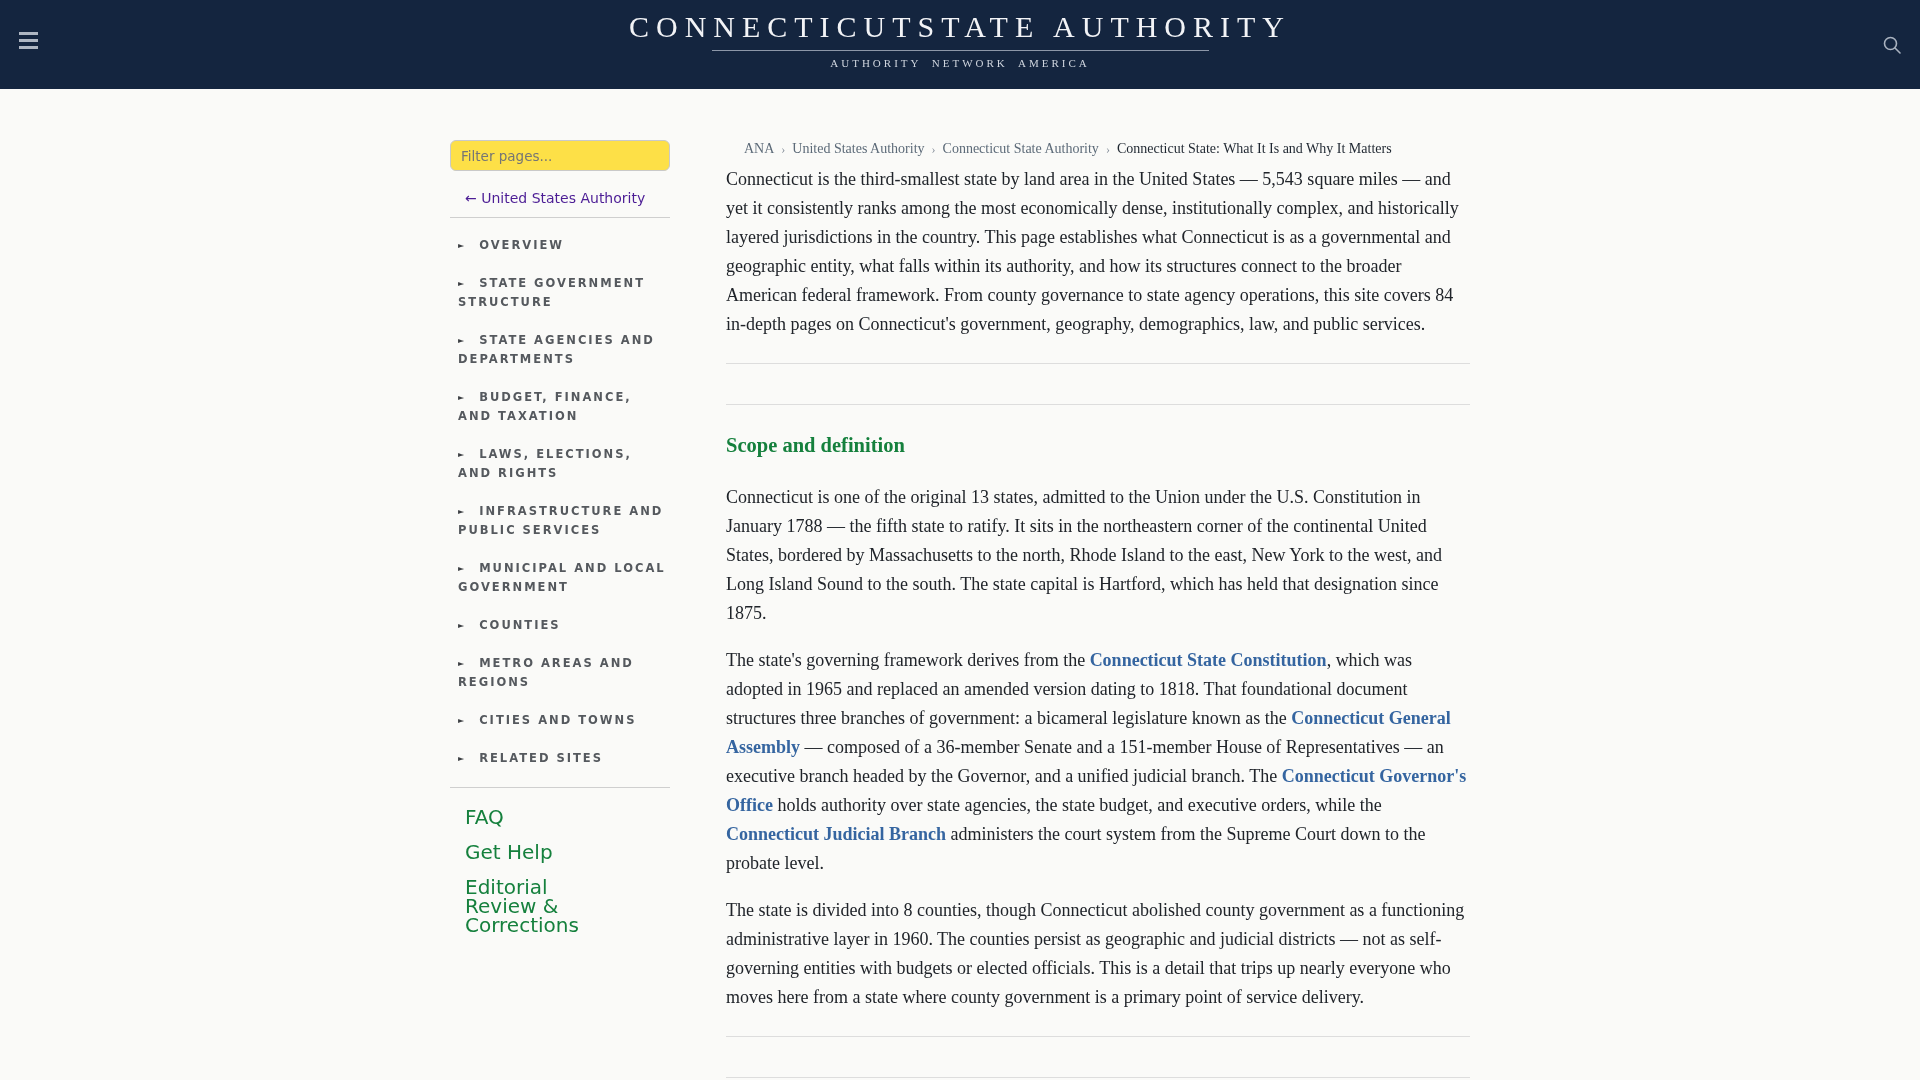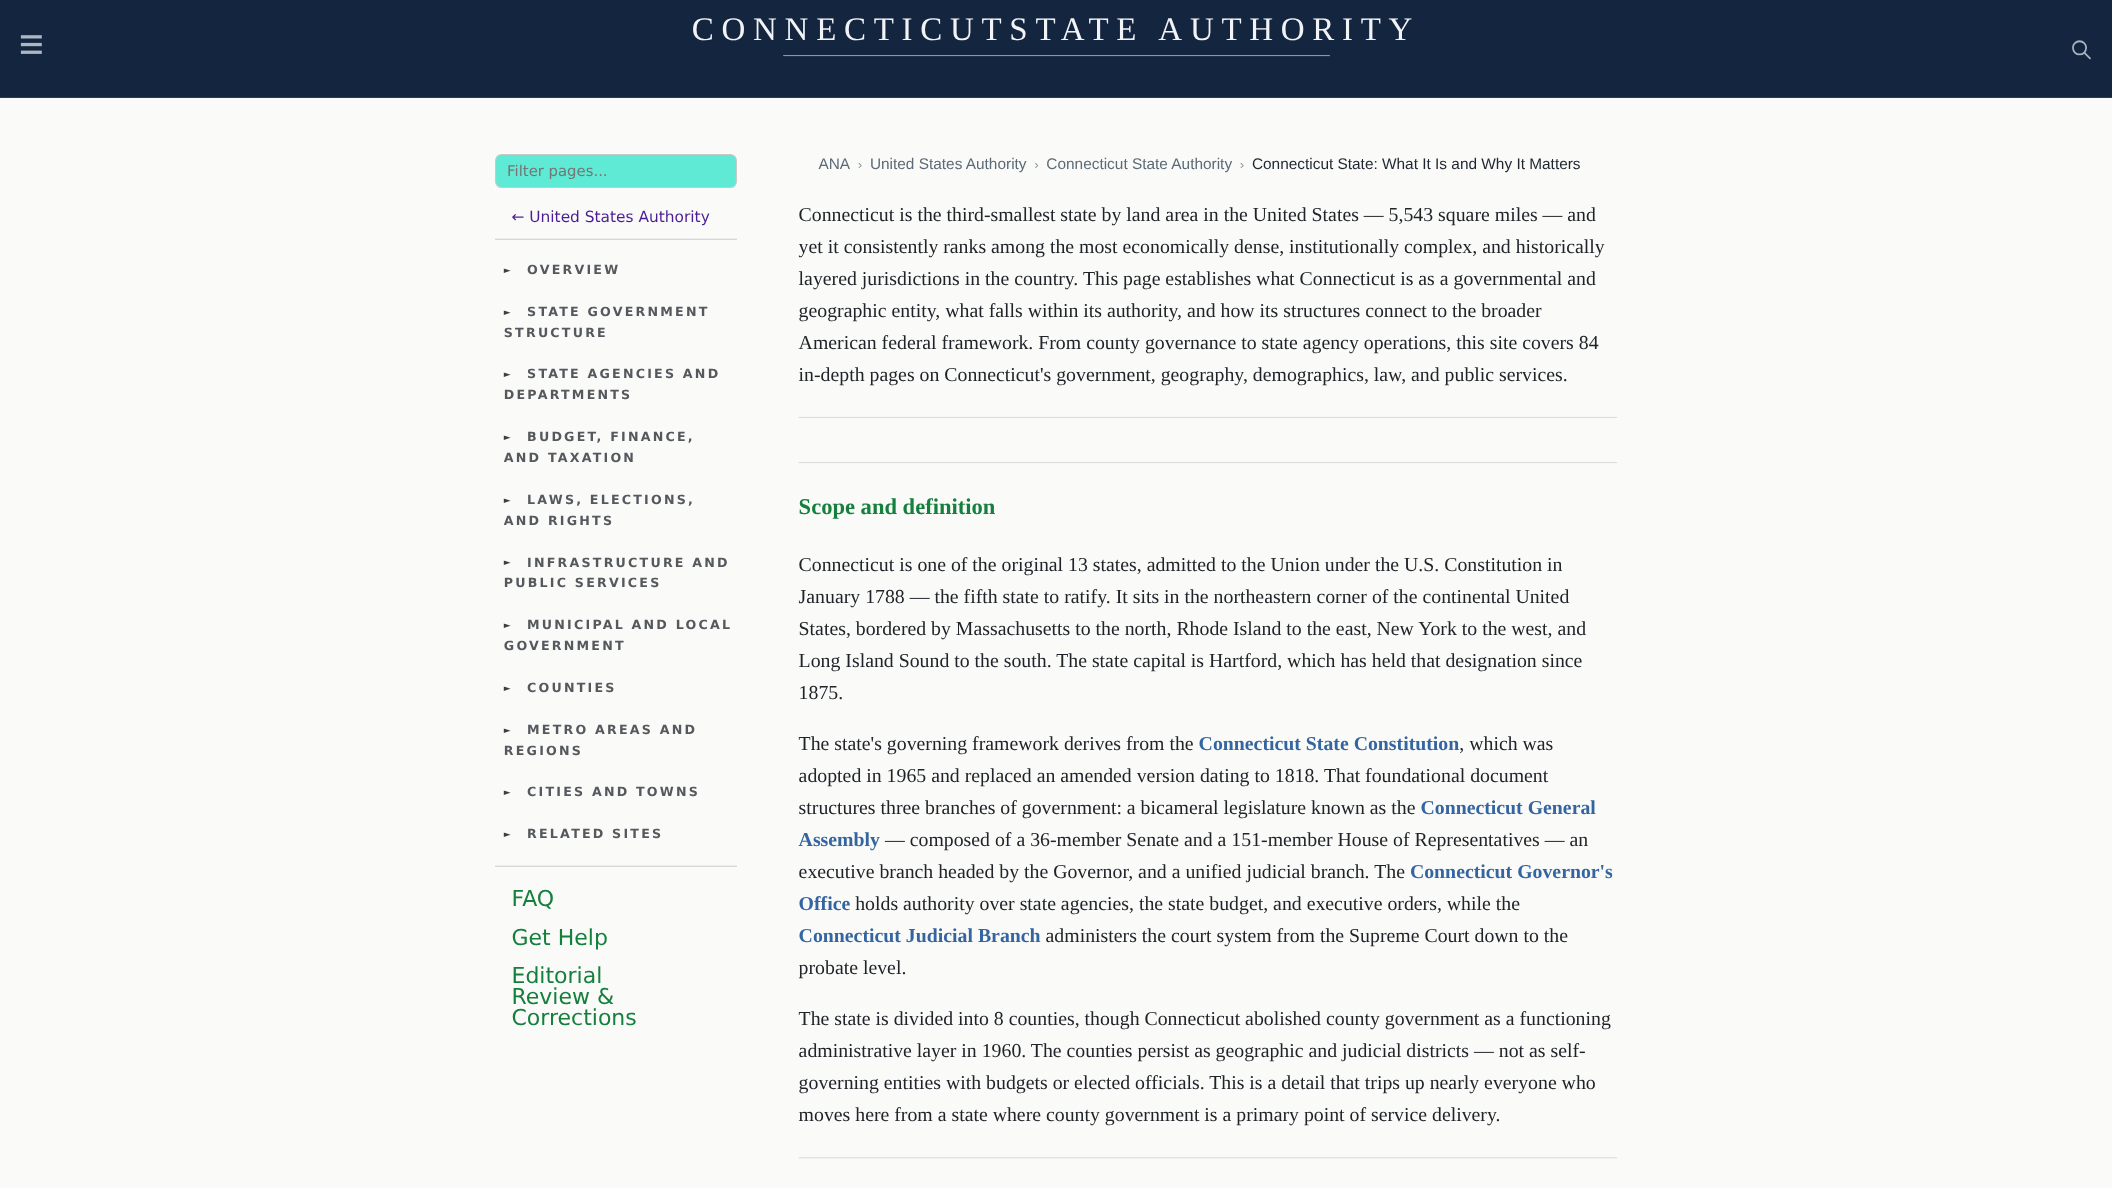--- a/index.html
+++ b/index.html
@@ -60,21 +60,21 @@
     display: flex;
     gap: 56px;
     align-items: flex-start;
   }
 
   
   .sidebar { width: 220px; flex: none; padding-top: 51px; font-family: "DejaVu Sans", sans-serif; }
   .filter-input {
     width: 100%; height: 31px;
     border: 1px solid #c9c9c9; border-radius: 6px;
-    background: #5eead4;
+    background: #fde047;
     padding: 0 10px;
     font-family: "DejaVu Sans", sans-serif;
     font-size: 13.5px; color: #333;
     outline: none;
   }
   .filter-input::placeholder { color: #757575; }
   .back-link {
     display: block;
     margin: 19px 0 11px;
     padding-left: 15px;
@@ -103,25 +103,25 @@
     font-size: 20px; color: #15803d;
     line-height: 19px;
     margin-bottom: 16px;
     text-decoration: none;
     max-width: 160px;
   }
 
   
   .content { flex: 1; min-width: 0; padding-top: 52px; }
   .breadcrumb {
-    font-family: Liberation Sans, sans-serif;
+    font-family: Liberation Serif, serif;
     font-size: 14px;
     color: #6b7684;
     padding-left: 18px;
-    margin-bottom: 24px;
+    margin-bottom: 8px;
     white-space: nowrap;
   }
   .crumb-link { color: #5c6a78; text-decoration: none; }
   .crumb-sep { color: #8a939e; margin: 0 7px; font-size: 12px; }
   .crumb-current { color: #1e2630; }
 
   .prose, .prose p {
     font-family: "Liberation Serif", serif;
     font-size: 18px;
     line-height: 29px;
@@ -146,20 +146,21 @@
 
 <header class="site-header">
   <div class="hamburger">
     <div class="bar"></div>
     <div class="bar"></div>
     <div class="bar"></div>
   </div>
   <div class="masthead">
     <div class="site-title">CONNECTICUTSTATE AUTHORITY</div>
     <div class="title-rule"></div>
+    <div class="site-subtitle">AUTHORITY NETWORK AMERICA</div>
   </div>
   <button class="search-btn">
     <svg width="22" height="22" viewBox="0 0 22 22" fill="none">
       <circle cx="9.5" cy="9.5" r="6" stroke="#a9b2bf" stroke-width="1.6"></circle>
       <line x1="14" y1="14" x2="19" y2="19" stroke="#a9b2bf" stroke-width="1.6" stroke-linecap="round"></line>
     </svg>
   </button>
 </header>
 
 <div class="page">

